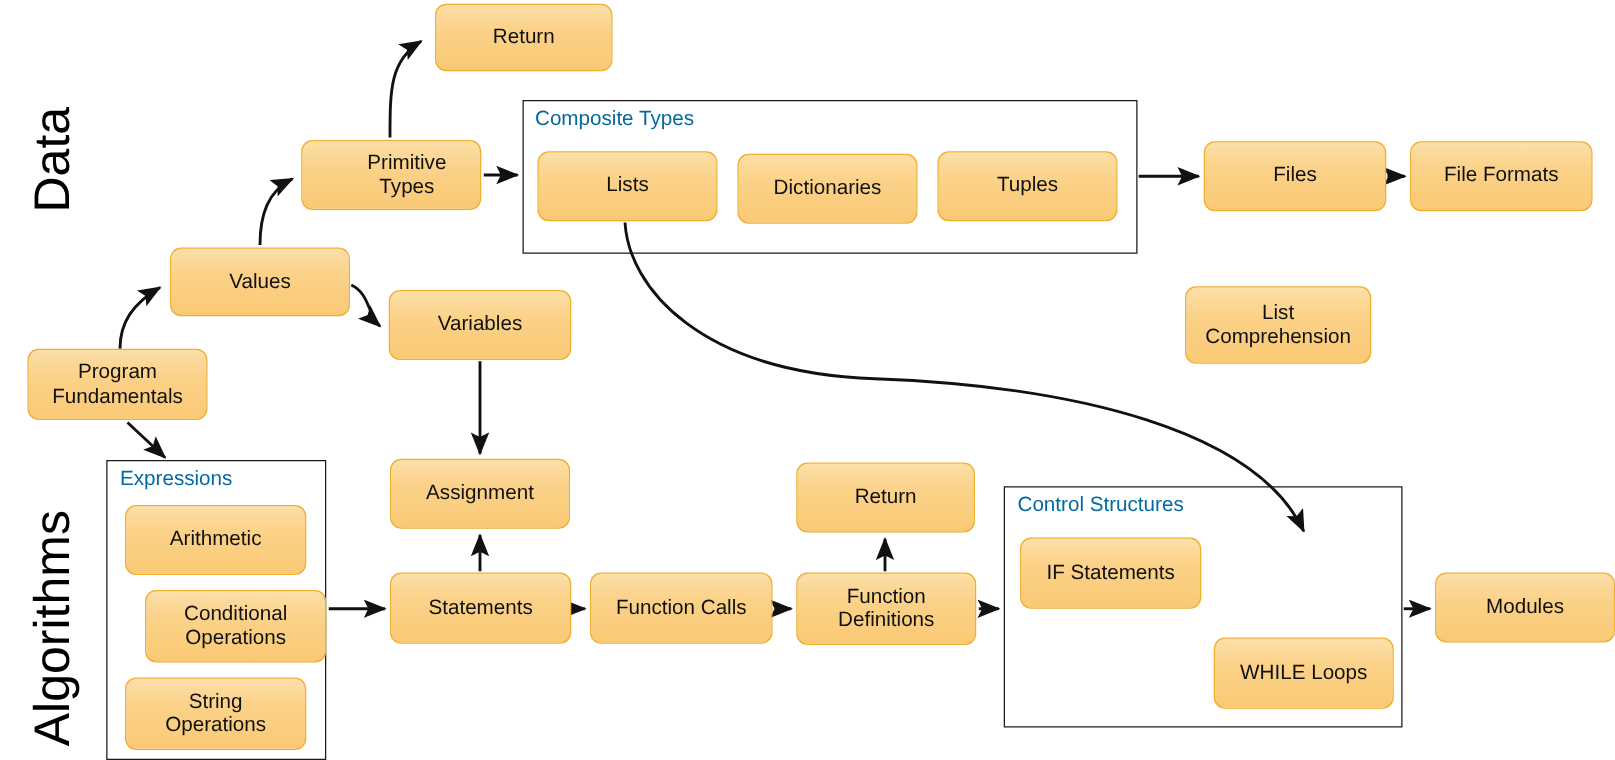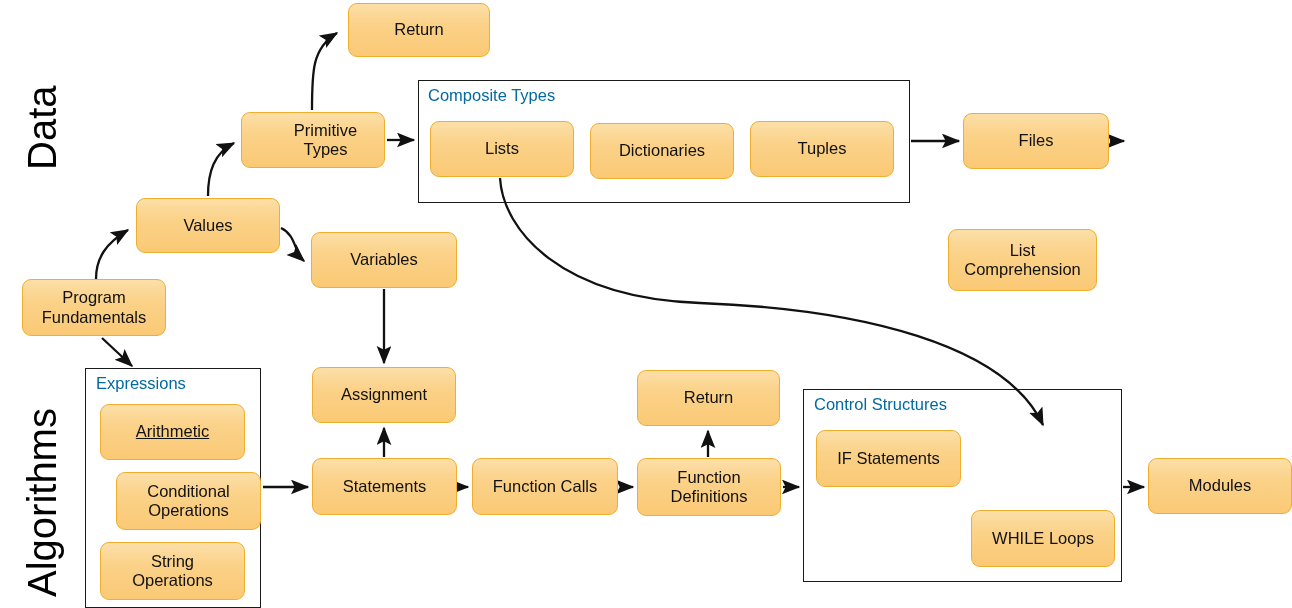--- a/index.html
+++ b/index.html
@@ -160,26 +160,29 @@
   </div>
 
   <div class="node" style="left:750px; top:121px; width:144px; height:56px;">
     <span>Tuples</span>
   </div>
 
   <div class="node" style="left:963px; top:113px; width:146px; height:56px;">
     <span>Files</span>
   </div>
 
+  <div class="node" style="left:1128px; top:113px; width:146px; height:56px;">
+    <span>File Formats</span>
+  </div>
 
   <div class="node" style="left:948px; top:229px; width:149px; height:62px;">
     <span>List<br>Comprehension</span>
   </div>
 
-  <div class="node" style="left:100px; top:404px; width:145px; height:56px;text-decoration:underline;">
+  <div class="node" style="left:100px; top:404px; width:145px; height:56px;">
     <span>Arithmetic</span>
   </div>
 
   <div class="node" style="left:116px; top:472px; width:145px; height:58px;">
     <span>Conditional<br>Operations</span>
   </div>
 
   <div class="node" style="left:100px; top:542px; width:145px; height:58px;">
     <span>String<br>Operations</span>
   </div>

